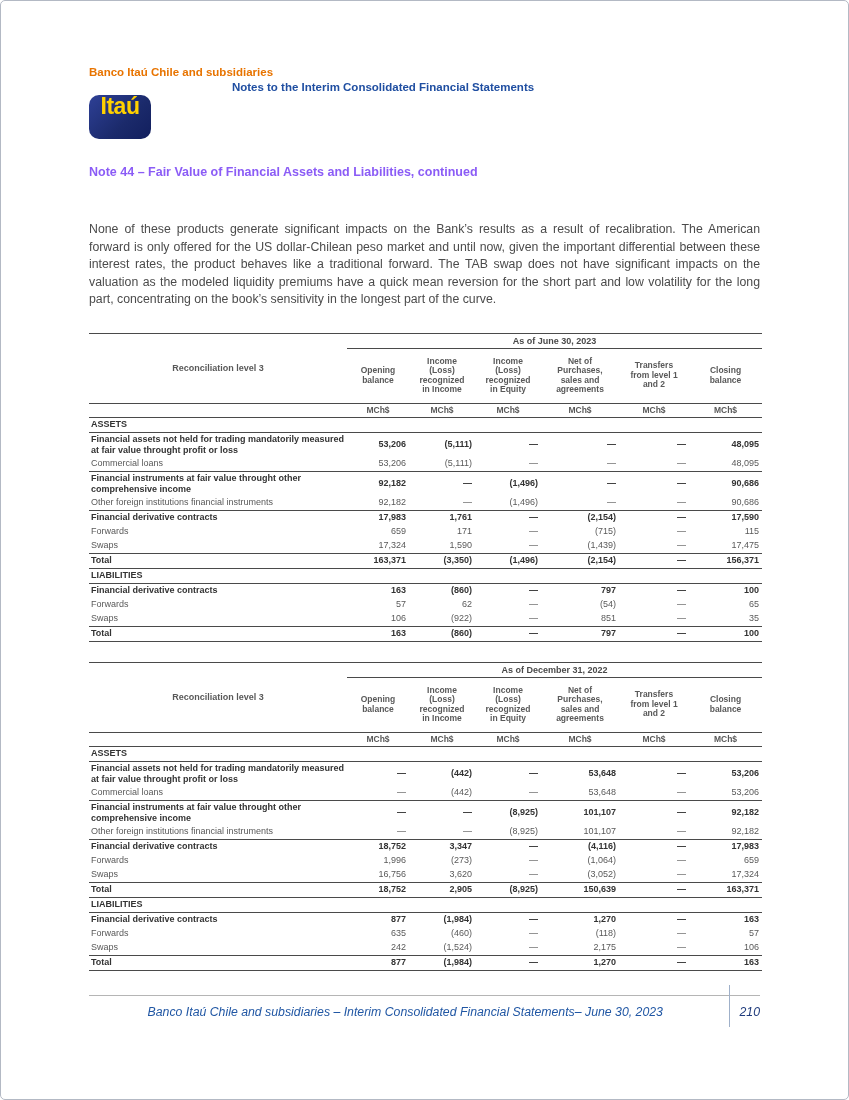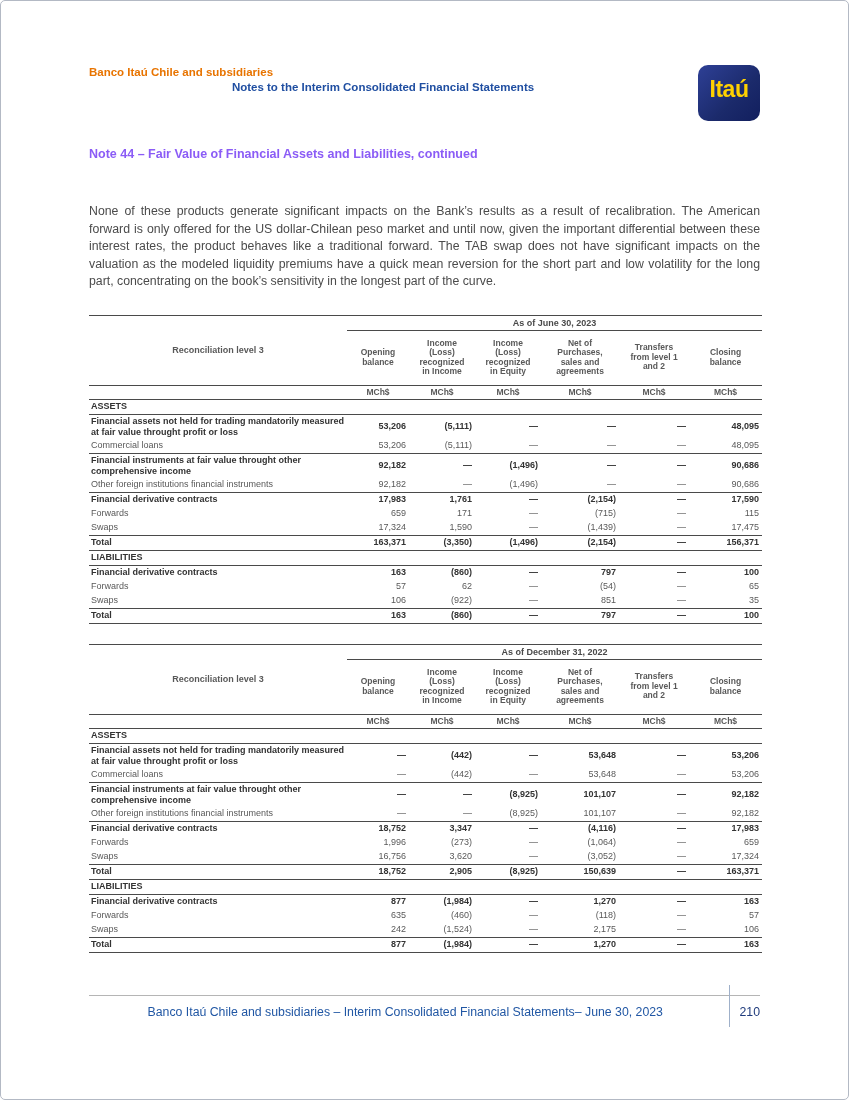--- a/index.html
+++ b/index.html
@@ -8,28 +8,28 @@
     width:849px; height:1100px; position:relative;
     font-family:"Liberation Sans", sans-serif;
   }
   .page {
     position:absolute; inset:0; background:#ffffff;
     border:1px solid #b3b9c4; border-radius:5px;
     padding:64px 88px 0 88px; overflow:hidden;
   }
 
   
-  .doc-header { display:flex; justify-content:space-between; align-items:flex-start; margin-bottom:26px; }
+  .doc-header { display:flex; justify-content:space-between; align-items:flex-start; margin-bottom:26px;flex-direction:column; }
   .doc-header-text { width:588px; }
   .company-line { color:#e87400; font-weight:bold; font-size:11.5px; line-height:15px; }
   .blue-line { color:#1f4ea1; font-weight:bold; font-size:11.5px; line-height:15px;text-align:center; }
   .logo {
-    width:62px; height:56px; border-radius:10px;
+    width:62px; height:44px; border-radius:10px;
     background:linear-gradient(135deg,#2e4096 0%,#1b2a6b 60%,#121f5e 100%);
-    display:flex; align-items:center; justify-content:center;
+    display:flex; align-items:flex-start; justify-content:center;
   }
   .logo-text { color:#ffd100; font-weight:bold; font-size:23px; line-height:1; padding-bottom:7px; letter-spacing:-0.5px; }
 
   
   .note-title { color:#8b5cf6; font-size:12.5px; font-weight:bold; margin-bottom:42px; }
   .body-par { font-size:12.3px; line-height:17.5px; text-align:justify; color:#4b4b4b; margin-bottom:24px; }
 
   
   .table-container { margin-bottom:20px; }
   table.fin-table { width:100%; border-collapse:collapse; table-layout:fixed; border-top:1px solid #4a4a4a; }
@@ -45,21 +45,21 @@
   .fin-table td { font-size:9px; line-height:11px; padding:1.5px 2px; color:#595959; }
   td.section-cell { font-weight:bold; color:#333333; border-bottom:1px solid #4a4a4a; }
   td.row-label { text-align:left; line-height:10.5px; }
   td.num { text-align:right; padding-right:3px; }
   tr.bold-row td { font-weight:bold; color:#333333; }
   tr.group-row td { border-top:1px solid #4a4a4a; }
   tr.total-row td { border-top:1px solid #4a4a4a; border-bottom:1px solid #4a4a4a; }
 
   
   .footer { position:absolute; left:88px; right:88px; bottom:80px; border-top:1px solid #b5b5b5; }
-  .footer-inner { display:flex; align-items:flex-end; padding-top:9px; }
+  .footer-inner { display:flex; align-items:flex-end; padding-top:9px;font-style:italic; }
   .footer-text { flex:1; text-align:center; color:#2157a4; font-size:12.3px; }
   .footer-page { position:relative; margin-left:8px; padding-left:10px; color:#1f3b7c; font-size:12.3px; }
   .footer-page::before { content:""; position:absolute; left:0; top:-20px; height:42px; width:1px; background:#9fb0c9; }
 </style>
 </head>
 <body>
 
 <div class="page">
 
   <div class="doc-header">

